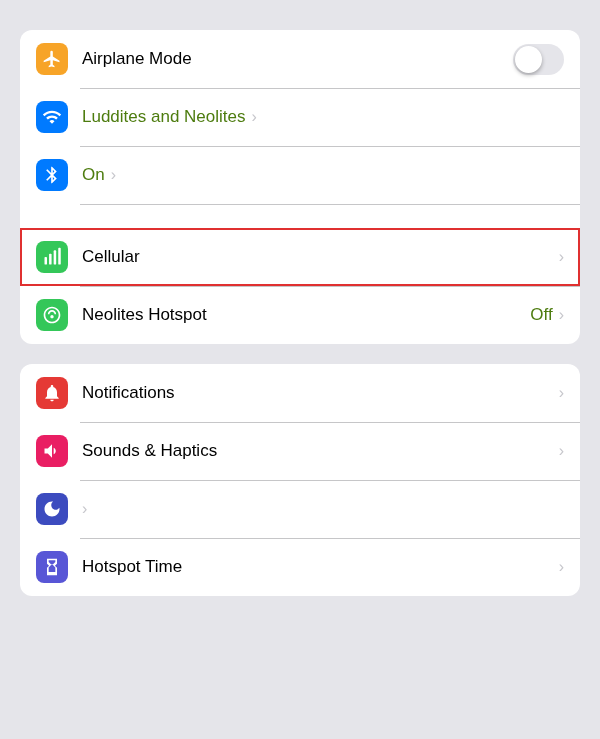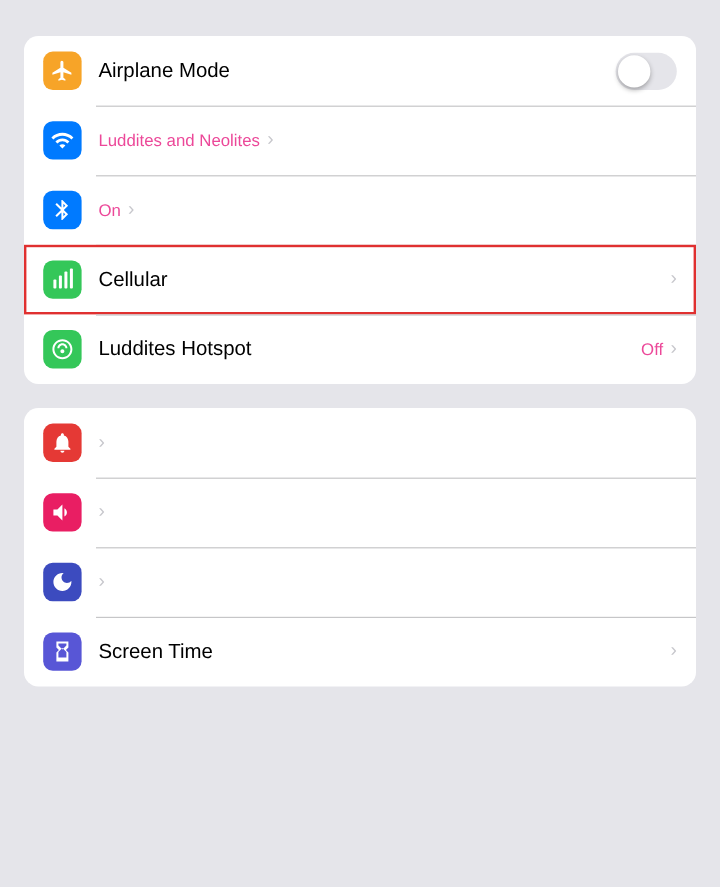--- a/index.html
+++ b/index.html
@@ -39,20 +39,21 @@
       left: 60px;
       right: 0;
       height: 0.5px;
       background: #c6c6c8;
     }
 
     .settings-row.highlighted {
       outline: 2.5px solid #e03030;
       outline-offset: -2px;
       z-index: 1;
+      margin-top: 24px;
     }
 
     .icon-wrapper {
       width: 32px;
       height: 32px;
       border-radius: 8px;
       display: flex;
       align-items: center;
       justify-content: center;
       margin-right: 14px;
@@ -66,22 +67,22 @@
     }
 
     .row-label {
       flex: 1;
       font-size: 17px;
       color: #000000;
       font-weight: 400;
     }
 
     .row-value {
-      font-size: 14px;
-      color: #ec4899;
+      font-size: 17px;
+      color: #4d7c0f;
       margin-right: 6px;
     }
 
     .chevron {
       color: #c7c7cc;
       font-size: 16px;
       font-weight: 500;
     }
 
     
@@ -159,53 +160,55 @@
       </div>
       <span class="row-label">Cellular</span>
       <span class="chevron">›</span>
     </div>
     <div class="settings-row">
       <div class="icon-wrapper bg-green">
         <svg viewBox="0 0 24 24" width="20" height="20" fill="white">
           <path d="M12 2C6.48 2 2 6.48 2 12s4.48 10 10 10 10-4.48 10-10S17.52 2 12 2zm0 18c-4.41 0-8-3.59-8-8s3.59-8 8-8 8 3.59 8 8-3.59 8-8 8zm-5-9h2c0-1.66 1.34-3 3-3s3 1.34 3 3h2c0-2.76-2.24-5-5-5s-5 2.24-5 5zm5 5c1.1 0 2-.9 2-2s-.9-2-2-2-2 .9-2 2 .9 2 2 2z"></path>
         </svg>
       </div>
-      <span class="row-label">Luddites Hotspot</span>
+      <span class="row-label">Neolites Hotspot</span>
       <span class="row-value">Off</span>
       <span class="chevron">›</span>
     </div>
   </div>
 
 <div class="settings-group">
 <div class="settings-row">
       <div class="icon-wrapper bg-red">
         <svg viewBox="0 0 24 24" width="20" height="20" fill="white">
           <path d="M12 22c1.1 0 2-.9 2-2h-4c0 1.1.9 2 2 2zm6-6V11c0-3.07-1.64-5.64-4.5-6.32V4c0-.83-.67-1.5-1.5-1.5s-1.5.67-1.5 1.5v.68C7.63 5.36 6 7.92 6 11v5l-2 2v1h16v-1l-2-2z"></path>
         </svg>
       </div>
+      <span class="row-label">Notifications</span>
       <span class="chevron">›</span>
     </div>
     <div class="settings-row">
       <div class="icon-wrapper bg-pink">
         <svg viewBox="0 0 24 24" width="20" height="20" fill="white">
           <path d="M3 9v6h4l5 5V4L7 9H3zm13.5 3c0-1.77-1.02-3.29-2.5-4.03v8.05c1.48-.73 2.5-2.25 2.5-4.02z"></path>
         </svg>
       </div>
+      <span class="row-label">Sounds &amp; Haptics</span>
       <span class="chevron">›</span>
     </div>
     <div class="settings-row">
       <div class="icon-wrapper bg-indigo">
         <svg viewBox="0 0 24 24" width="20" height="20" fill="white">
           <path d="M12 3c-4.97 0-9 4.03-9 9s4.03 9 9 9 9-4.03 9-9c0-.46-.04-.92-.1-1.36-.98 1.37-2.58 2.26-4.4 2.26-2.98 0-5.4-2.42-5.4-5.4 0-1.81.89-3.42 2.26-4.4-.44-.06-.9-.1-1.36-.1z"></path>
         </svg>
       </div>
       <span class="chevron">›</span>
     </div>
     <div class="settings-row">
       <div class="icon-wrapper bg-purple-dark">
         <svg viewBox="0 0 24 24" width="20" height="20" fill="white">
           <path d="M6 2v6l2.5 2.5L6 13v6h-.01L6 22h12l.01-3H18v-6l-2.5-2.5L18 8V2H6zm10 10.5V18H8v-5.5l4-4 4 4zM8 6V4h8v2l-4 4-4-4z"></path>
         </svg>
       </div>
-      <span class="row-label">Screen Time</span>
+      <span class="row-label">Hotspot Time</span>
       <span class="chevron">›</span>
     </div>
   </div>
 
 </body></html>

